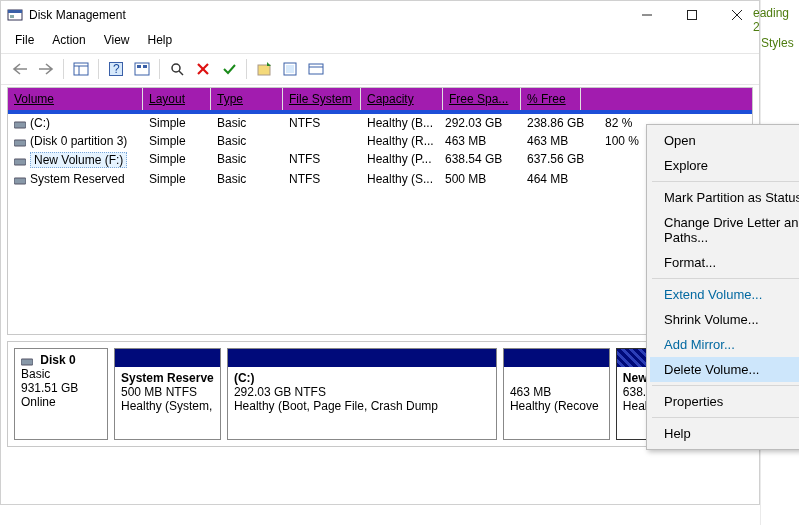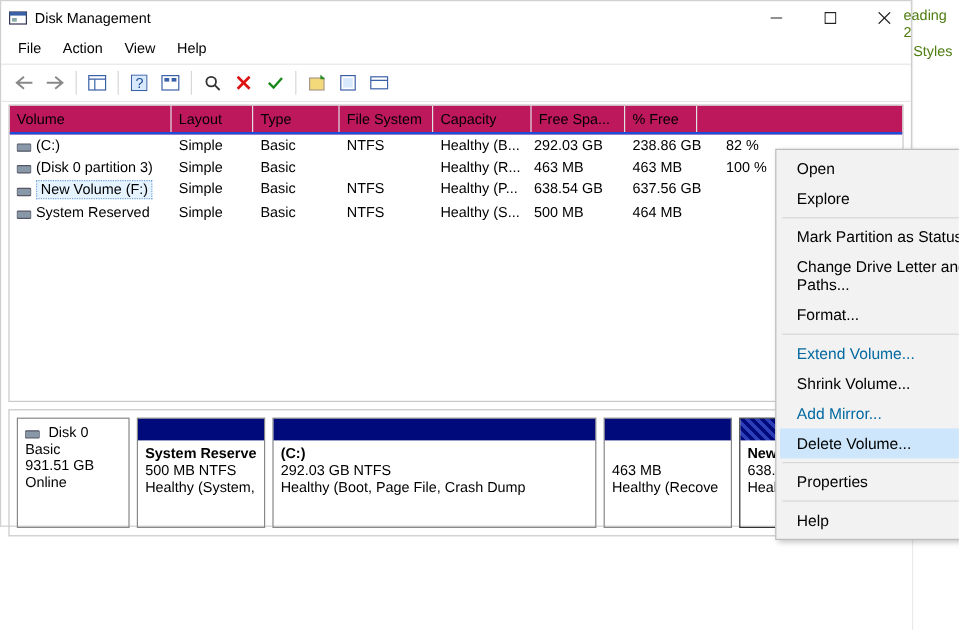--- a/index.html
+++ b/index.html
@@ -1,38 +1,38 @@
 <!DOCTYPE html>
 <html><head>
 <meta charset="utf-8">
 <style>
   * { box-sizing: border-box; font-family: "Segoe UI", Tahoma, sans-serif; font-size: 12px; }
   body { margin: 0; background: #fff; width: 799px; height: 525px; overflow: hidden; position: relative; }
-  .window { width: 760px; height: 439px; border: 1px solid #d0d0d0; background: #fff; }
+  .window { width: 760px; height: 505px; border: 1px solid #d0d0d0; background: #fff; }
   .titlebar { display: flex; align-items: center; height: 28px; padding: 0 0 0 6px; }
   .title-icon { width: 16px; height: 16px; margin-right: 6px; }
   .title-text { flex: 1; }
   .winbtns { display: flex; }
   .winbtn { width: 45px; height: 28px; display: flex; align-items: center; justify-content: center; }
   .menubar { display: flex; gap: 14px; padding: 2px 10px 4px 12px; border-bottom: 1px solid #e6e6e6;}
   .menuitem { padding: 2px 2px; }
   .toolbar { display: flex; align-items: center; gap: 4px; padding: 4px 8px; border-bottom: 1px solid #e6e6e6; }
   .tb-btn { width: 22px; height: 22px; display: flex; align-items: center; justify-content: center; border: 1px solid transparent; }
   .tb-sep { width: 1px; height: 20px; background: #d8d8d8; margin: 0 2px; }
   .vlist { border: 1px solid #c8c8c8; margin: 2px 6px 6px 6px; height: 248px; overflow: hidden; }
-  .vlist-header { display: flex; background: #be185d; border-bottom: 2px solid #1d4ed8; }
+  .vlist-header { display: flex; background: #a21caf; border-bottom: 4px solid #1d4ed8; text-decoration: underline; }
   .vlist-header .col { border-right: 1px solid #e0e0e0; padding: 4px 6px; font-weight: 400; }
   .vlist-body .row { display: flex; padding: 0; }
   .vlist-body .cell { padding: 2px 6px; overflow: hidden; white-space: nowrap; text-overflow: clip; }
   .row.selected { }
   .row.selected .vol-name { background: #e5f3ff; border: 1px dotted #7aa7d9; padding: 0 3px; display: inline-block; }
   .disk-icon { width: 12px; height: 10px; display: inline-block; vertical-align: middle; margin-right: 4px; }
   .graphical { margin: 0 6px; border: 1px solid #c8c8c8; height: 106px; padding: 6px; display: flex; gap: 6px; }
   .disklabel { width: 94px; border: 1px solid #888; padding: 4px 6px; font-size: 12px; }
-  .disklabel b { font-weight: 400; }
+  .disklabel b { font-weight: 700; }
   .parts { flex: 1; display: flex; gap: 6px; }
   .part { border: 1px solid #888; flex: 1; display: flex; flex-direction: column; min-width: 0; }
   .part.sel { border: 1px solid #333; }
   .part-header { height: 18px; background: #000a7a; }
   .part.sel .part-header { background: repeating-linear-gradient(45deg,#000a7a,#000a7a 3px,#2d3fb8 3px,#2d3fb8 6px); }
   .part-body { flex: 1; padding: 4px 6px; overflow: hidden; white-space: nowrap; font-size: 12px; }
   .part-body b { font-weight: 700; }
   .ctxmenu { position: absolute; left: 646px; top: 124px; width: 178px; background: #f2f2f2; border: 1px solid #bcbcbc; box-shadow: 2px 2px 5px rgba(0,0,0,0.25); padding: 3px; }
   .ctxitem { padding: 5px 14px; font-size: 13px; }
   .ctxitem.disabled { color: #0369a1; }

